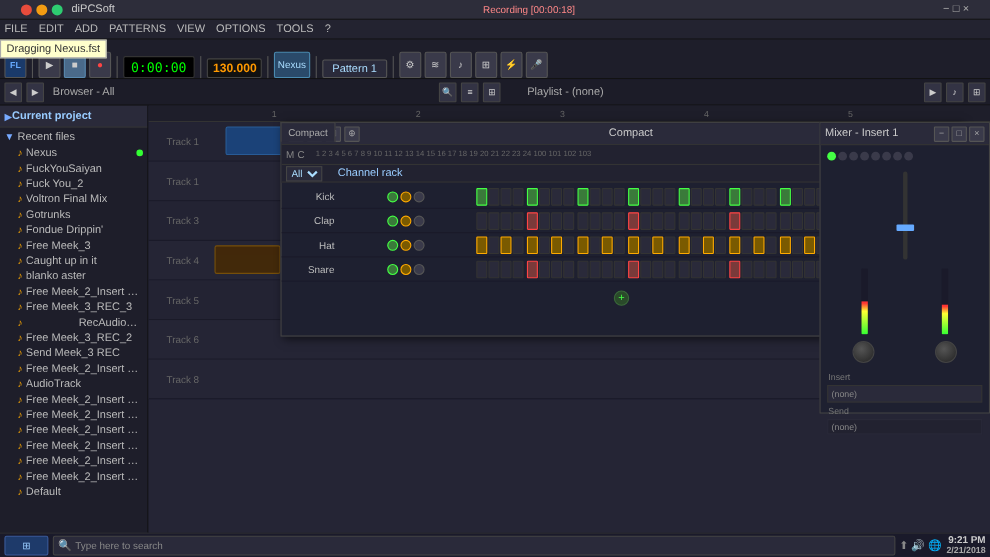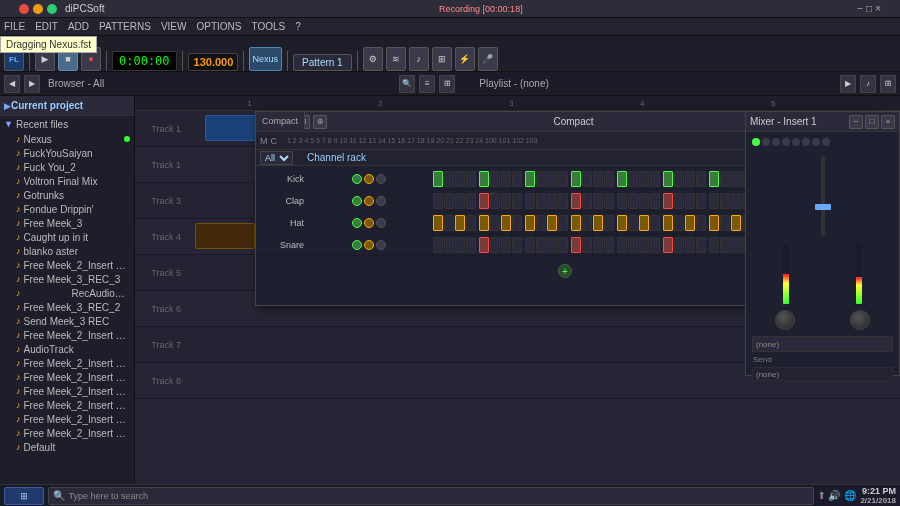--- a/index.html
+++ b/index.html
@@ -792,27 +792,20 @@
     </div>
             <div class="track-row" style="background: rgb(35, 35, 51);">
       <span class="track-num">Track 5</span>
       <div class="track-blocks">
         
         
       </div>
     </div>
             <div class="track-row" style="background: rgb(37, 37, 53);">
       <span class="track-num">Track 6</span>
-      <div class="track-blocks">
-        
-        
-      </div>
-    </div>
-            <div class="track-row" style="background: rgb(35, 35, 51);">
-      <span class="track-num">Track 7</span>
       <div class="track-blocks">
         
         
       </div>
     </div>
             <div class="track-row" style="background: rgb(37, 37, 53);">
       <span class="track-num">Track 8</span>
       <div class="track-blocks">
         
         
@@ -1134,20 +1127,21 @@
               <div class="vol-meter-bg">
                 <div class="vol-meter-fill" style="height:45%;"></div>
               </div>
             </div>
 
             <div style="display:flex;gap:4px;justify-content:center;margin:4px 0;">
               <div class="mixer-knob"></div>
               <div class="mixer-knob"></div>
             </div>
 
+            <div style="font-size:8px;color:#777;padding:2px 3px;">Insert</div>
             <div class="mixer-insert-slot">
               <span class="mixer-insert-text">(none)</span>
             </div>
             <div style="font-size:8px;color:#777;padding:2px 3px;">Send</div>
             <div class="mixer-send-slot">
               <span class="mixer-insert-text">(none)</span>
             </div>
           </div>
         </div>
 

